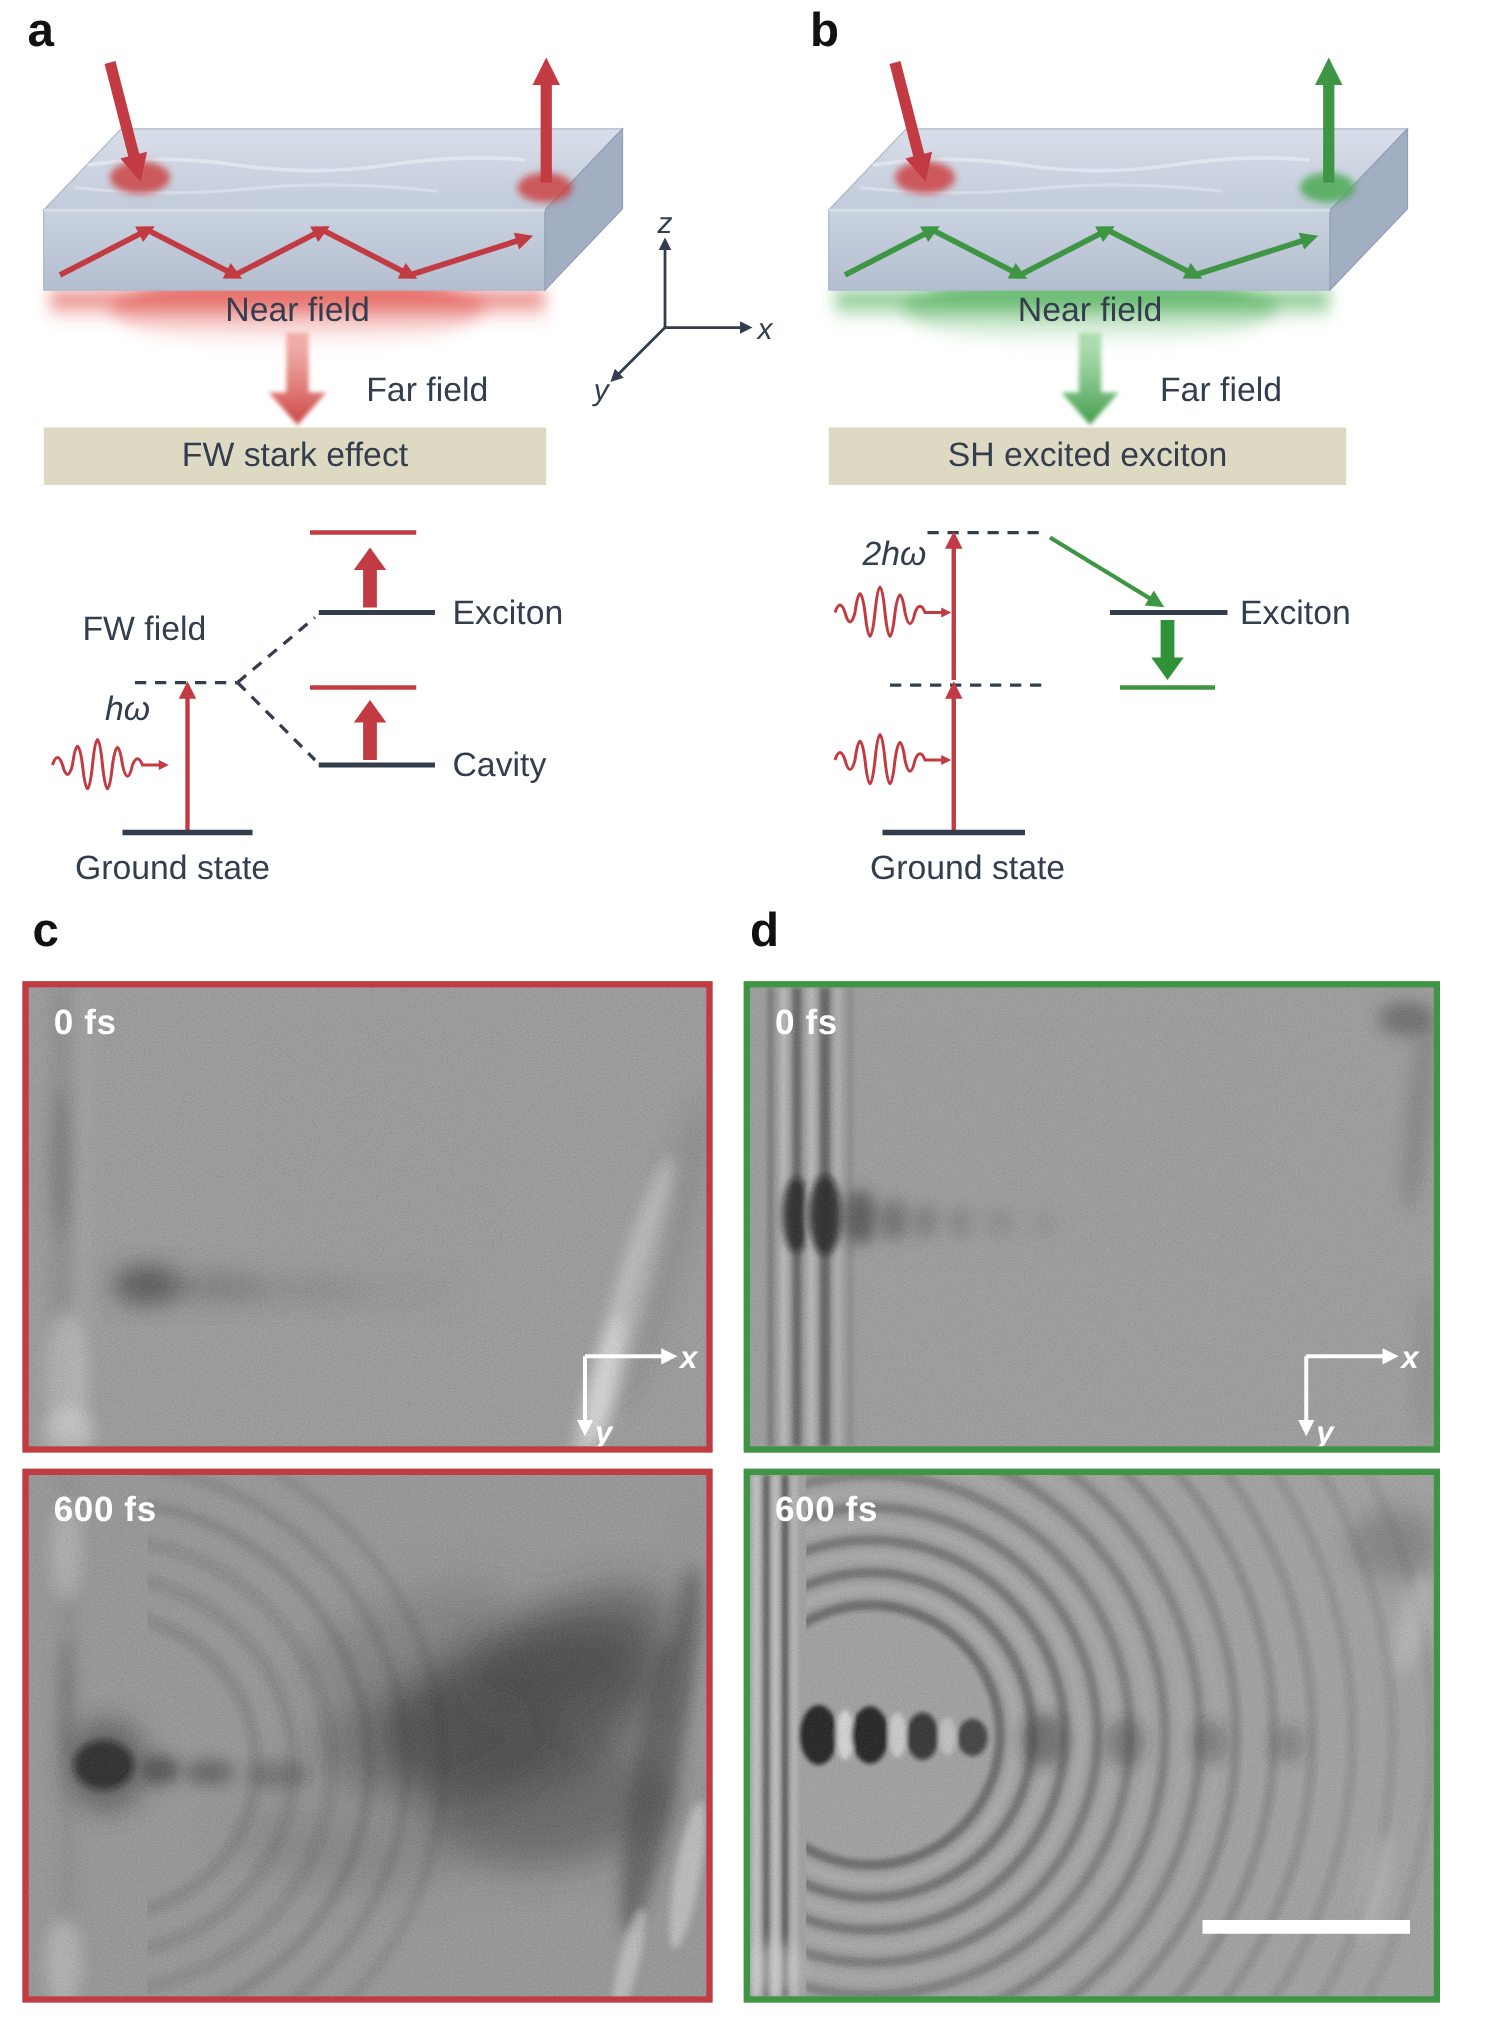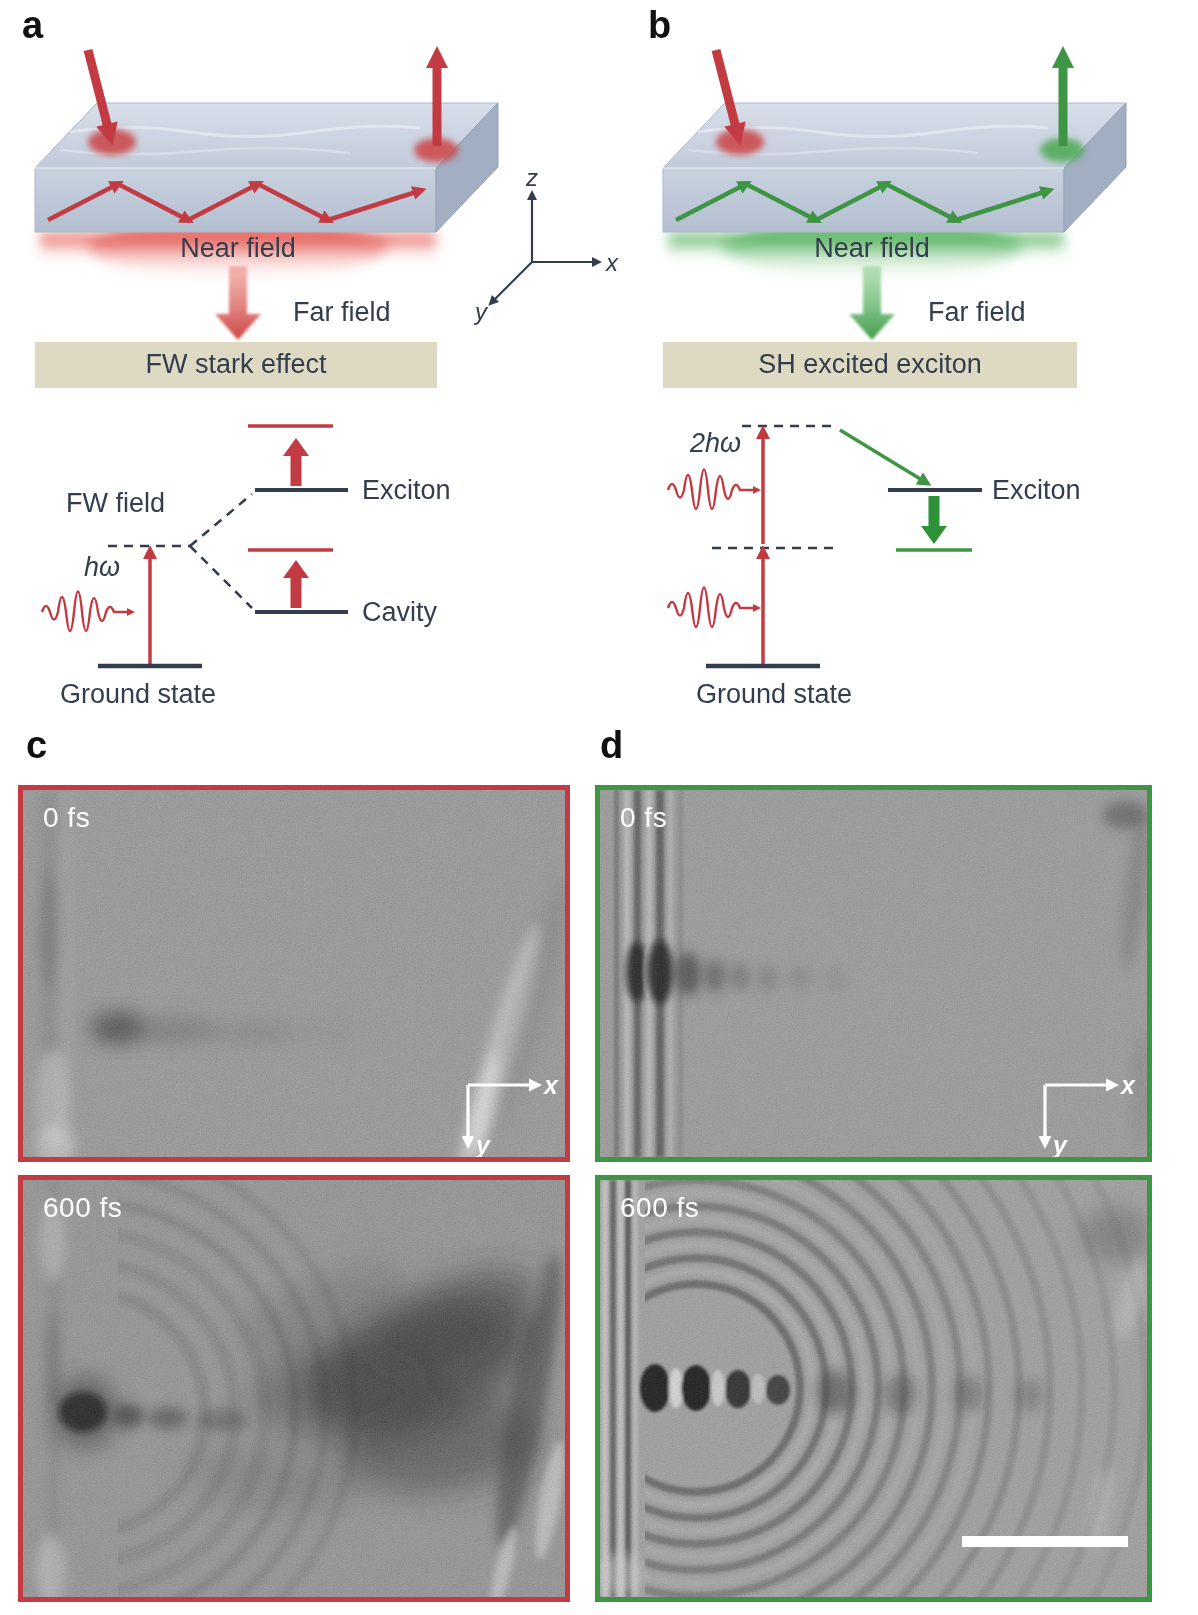--- a/index.html
+++ b/index.html
@@ -4,21 +4,21 @@
 <style>
   html,body{margin:0;padding:0;background:#ffffff;}
   .fig{position:relative;width:1198px;height:1615px;background:#ffffff;overflow:hidden;
        font-family:"Liberation Sans",sans-serif;}
   .plabel{position:absolute;font-size:38px;font-weight:bold;color:#111111;line-height:1;}
   .topsvg{position:absolute;left:0;top:0;}
   .frame{position:absolute;border:5px solid #000;box-sizing:border-box;background:#909090;}
   .frame-red{border-color:#c23b42;}
   .frame-green{border-color:#3e9543;}
   .frame svg{display:block;width:100%;height:100%;}
-  .ftime{position:absolute;left:20px;top:12px;color:#ffffff;font-size:28px;font-weight:normal;letter-spacing:0.5px;}
+  .ftime{position:absolute;left:20px;top:12px;color:#ffffff;font-size:28px;font-weight:bold;letter-spacing:0.5px;}
   text{font-family:"Liberation Sans",sans-serif;}
   .t{font-size:27px;fill:#333d4d;}
   .ti{font-size:27px;fill:#333d4d;font-style:italic;}
   .taxis{font-size:24px;font-style:italic;fill:#333d4d;}
   .waxis{font-size:25px;font-style:italic;fill:#ffffff;font-weight:bold;}
 </style>
 </head>
 <body>
 
 <div class="fig">

